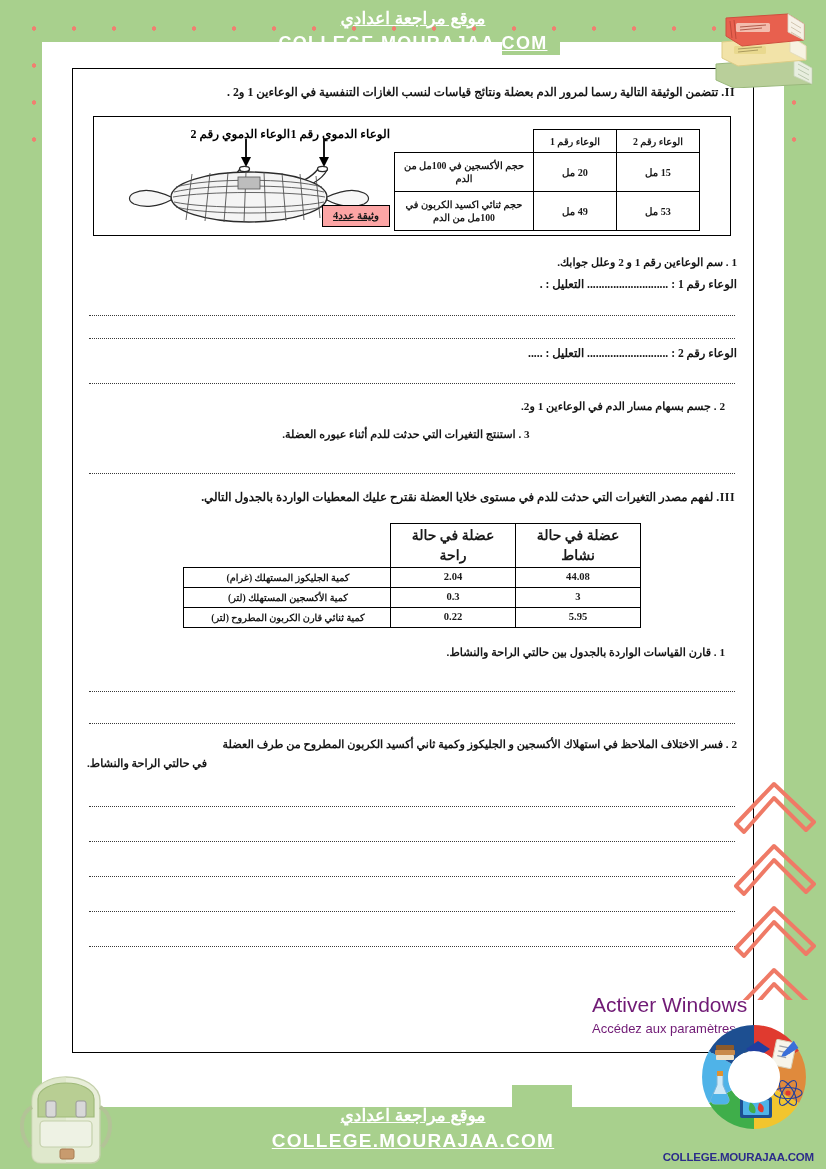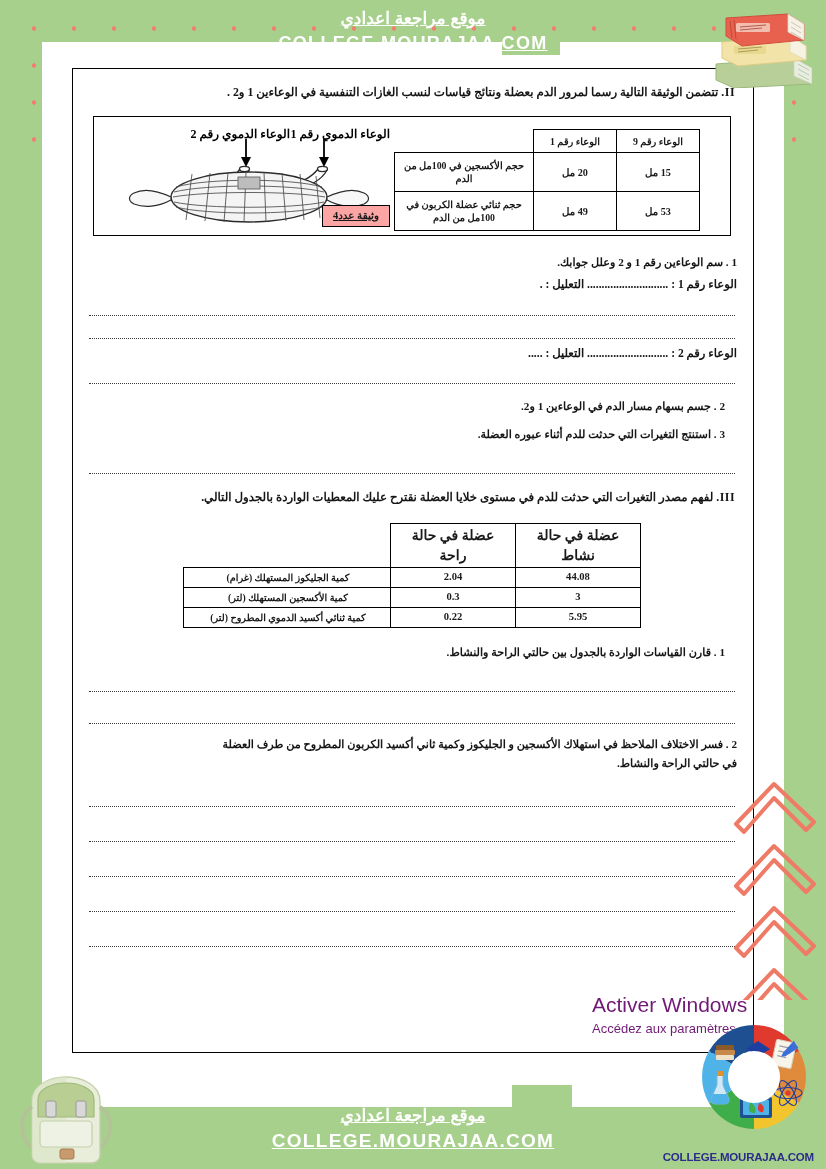--- a/index.html
+++ b/index.html
@@ -299,21 +299,21 @@
 
   .subq {
     direction: rtl;
     text-align: right;
     font-size: 11.2px;
     font-weight: 600;
     margin-top: 6px;
   }
   .q-indent { padding-right: 12px; }
   .q-center-2nd {
-    text-align: right;
+    text-align: left;
     font-size: 11.2px;
     font-weight: 600;
   }
 
   
   .winact {
     position: absolute;
     left: 592px;
     top: 992px;
     z-index: 14;
@@ -404,33 +404,33 @@
                      M158 47 L160 97 M176 48 L180 96 M194 49 L198 95 M210 51 L214 93"></path>
           </g>
           <rect x="132" y="52" width="22" height="12" fill="#bdbdbd" stroke="#555" stroke-width="0.8"></rect>
         </svg>
         <div class="doc4-badge">وثيقة عدد4</div>
       </div>
 
       <table class="tbl tbl1">
         <tbody>
           <tr>
-            <td class="colhead">الوعاء رقم  9</td>
+            <td class="colhead">الوعاء رقم  2</td>
             <td class="colhead">الوعاء رقم  1</td>
             <td class="rowlabel corner"></td>
           </tr>
           <tr>
             <td>15 مل</td>
             <td>20 مل</td>
             <td class="rowlabel">حجم الأكسجين في 100مل من الدم</td>
           </tr>
           <tr>
             <td>53 مل</td>
             <td>49 مل</td>
-            <td class="rowlabel">حجم ثنائي عضلة الكربون في 100مل من الدم</td>
+            <td class="rowlabel">حجم ثنائي اكسيد الكربون في 100مل من الدم</td>
           </tr>
         </tbody>
       </table>
     </div>
 
     <div class="q-line subq">
       <span>1 .</span>
       <span>سم الوعاءين رقم 1 و 2 وعلل جوابك.</span>
     </div>
 
@@ -438,21 +438,21 @@
     <div class="dots tight"></div>
     <div class="dots"></div>
     <div class="q-line" style="margin-top:6px;">الوعاء رقم 2 : ............................ التعليل : .....</div>
     <div class="dots tight"></div>
 
     <div class="q-line subq q-indent" style="margin-top:14px;">
       <span>2 .</span>
       <span>جسم بسهام مسار الدم في الوعاءين 1 و2.</span>
     </div>
 
-    <div class="q-line subq q-indent" style="margin-top:10px;">
+    <div class="q-line subq q-indent" style="margin-top:10px;text-align:center;">
       <span>3 .</span>
       <span>استنتج التغيرات التي حدثت للدم أثناء عبوره العضلة.</span>
     </div>
 
     <div class="dots" style="margin-top:14px;"></div>
 
     <div class="q-line intro-line" style="margin-top:14px; margin-bottom:16px;">
       <span class="roman">III.</span>
       <span>لفهم مصدر التغيرات التي حدثت للدم في مستوى خلايا العضلة نقترح عليك المعطيات الواردة بالجدول التالي.</span>
     </div>
@@ -470,21 +470,21 @@
           <td class="rowlabel">كمية الجليكوز المستهلك (غرام)</td>
         </tr>
         <tr>
           <td class="val">3</td>
           <td class="val">0.3</td>
           <td class="rowlabel">كمية الأكسجين المستهلك (لتر)</td>
         </tr>
         <tr>
           <td class="val">5.95</td>
           <td class="val">0.22</td>
-          <td class="rowlabel">كمية ثنائي أكسيد الدموي المطروح (لتر)</td>
+          <td class="rowlabel">كمية ثنائي قارن الكربون المطروح (لتر)</td>
         </tr>
       </tbody>
     </table>
 
     <div class="q-line subq q-indent" style="margin-top:16px;">
       <span>1 .</span>
       <span>قارن القياسات الواردة بالجدول بين حالتي الراحة والنشاط.</span>
     </div>
 
     <div class="dots" style="margin-top:14px;"></div>

